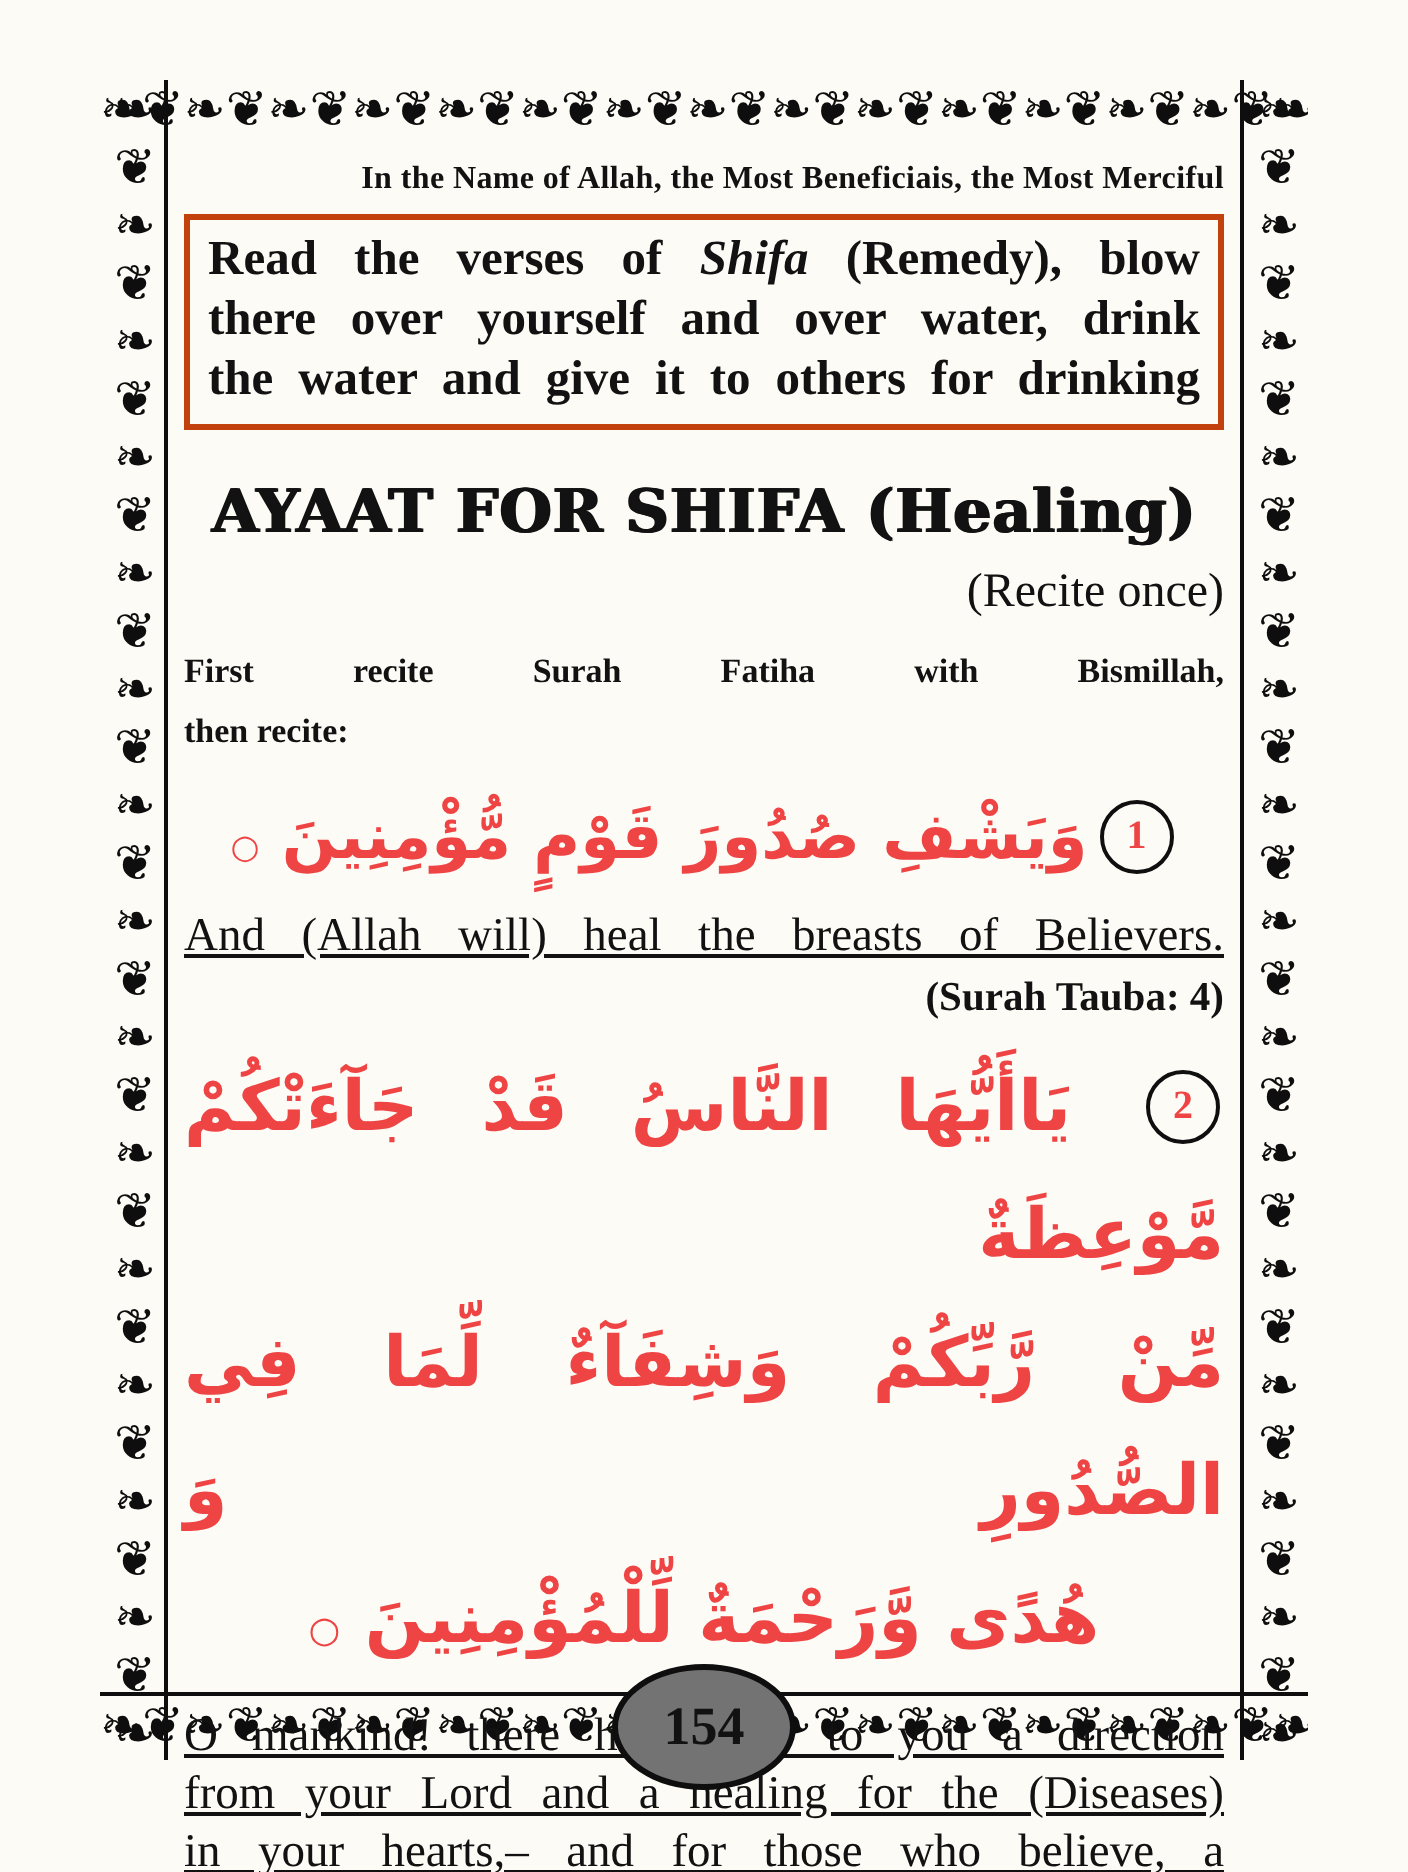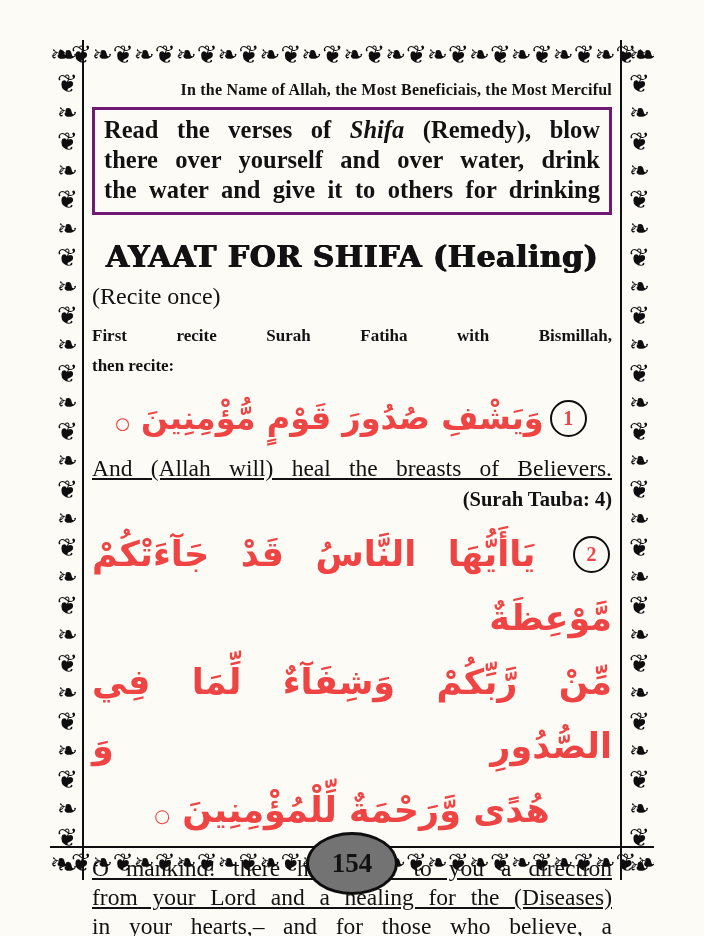--- a/index.html
+++ b/index.html
@@ -28,35 +28,35 @@
   .band-right{right:50px;border-left:2px solid #0e0e0e;}
 
   
   .content{position:absolute;left:92px;right:92px;top:80px;}
 
   .bismillah{
     text-align:right;font-weight:bold;font-size:16px;line-height:20px;
     margin:0 0 7px 0;letter-spacing:0.2px;
   }
   .inst-box{
-    border:3px solid #701a75;
+    border:3px solid #c2410c;
     padding:5px 9px 7px 9px;
     font-weight:bold;font-size:24.5px;line-height:30px;
   }
   .jline{text-align:justify;text-align-last:justify;}
   .inst-box .it{font-style:italic;}
 
   .title{
     margin-top:24px;text-align:center;
     font-family:"DejaVu Serif", serif;font-weight:bold;
     font-size:30px;line-height:36px;letter-spacing:0.5px;
     text-shadow:0.8px 0 0 currentColor, -0.4px 0 0 currentColor;
   }
   .recite{
-    text-align:left;font-size:24px;line-height:30px;margin:6px 0 10px 0;
+    text-align:right;font-size:24px;line-height:30px;margin:6px 0 10px 0;
   }
   .intro{font-weight:bold;font-size:17px;line-height:30px;}
   .intro .l2{text-align:left;text-align-last:left;}
 
   
   .arabic{
     direction:rtl;
     font-family:"DejaVu Sans", sans-serif;
     font-weight:bold;color:#ef4444;
   }

